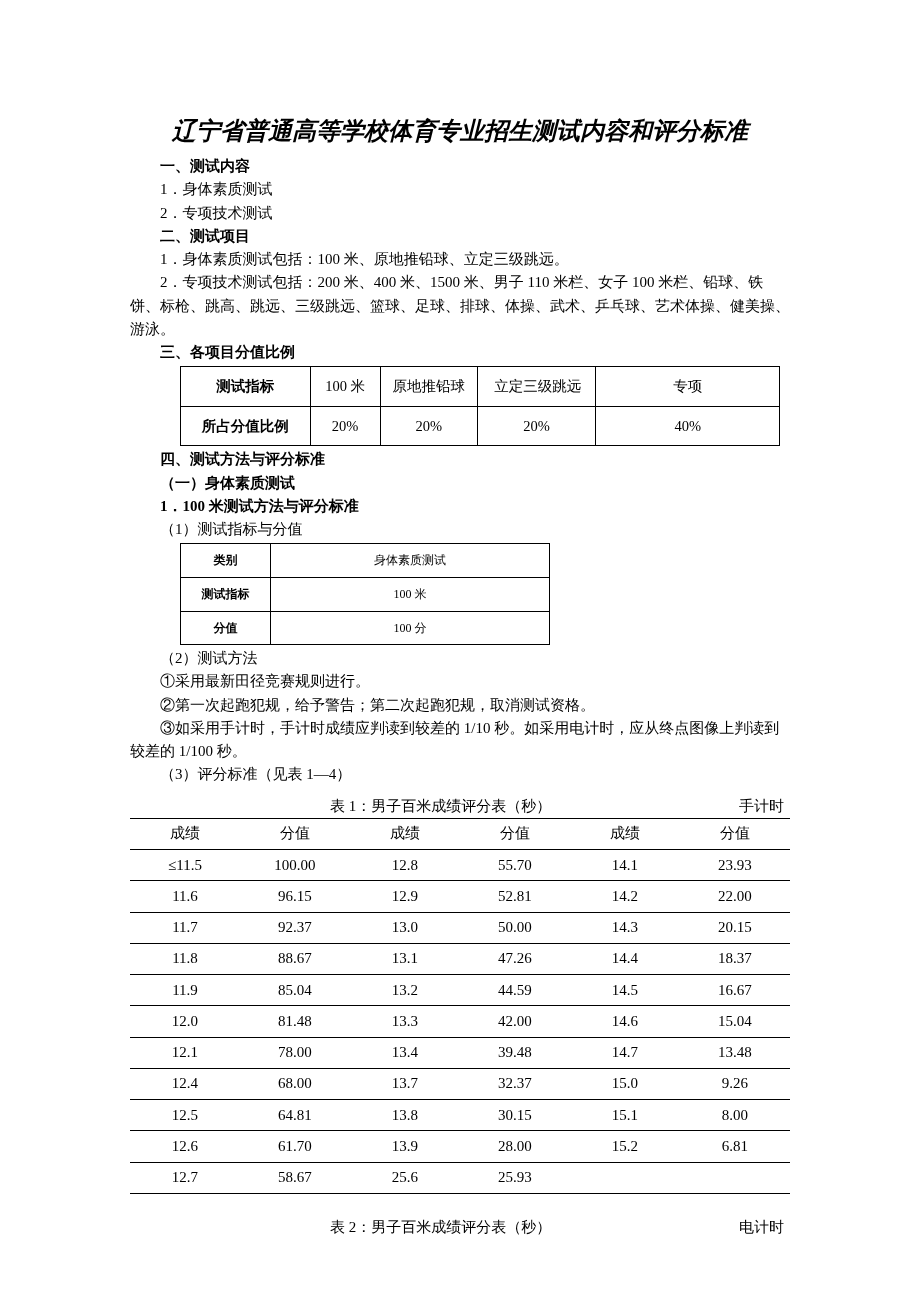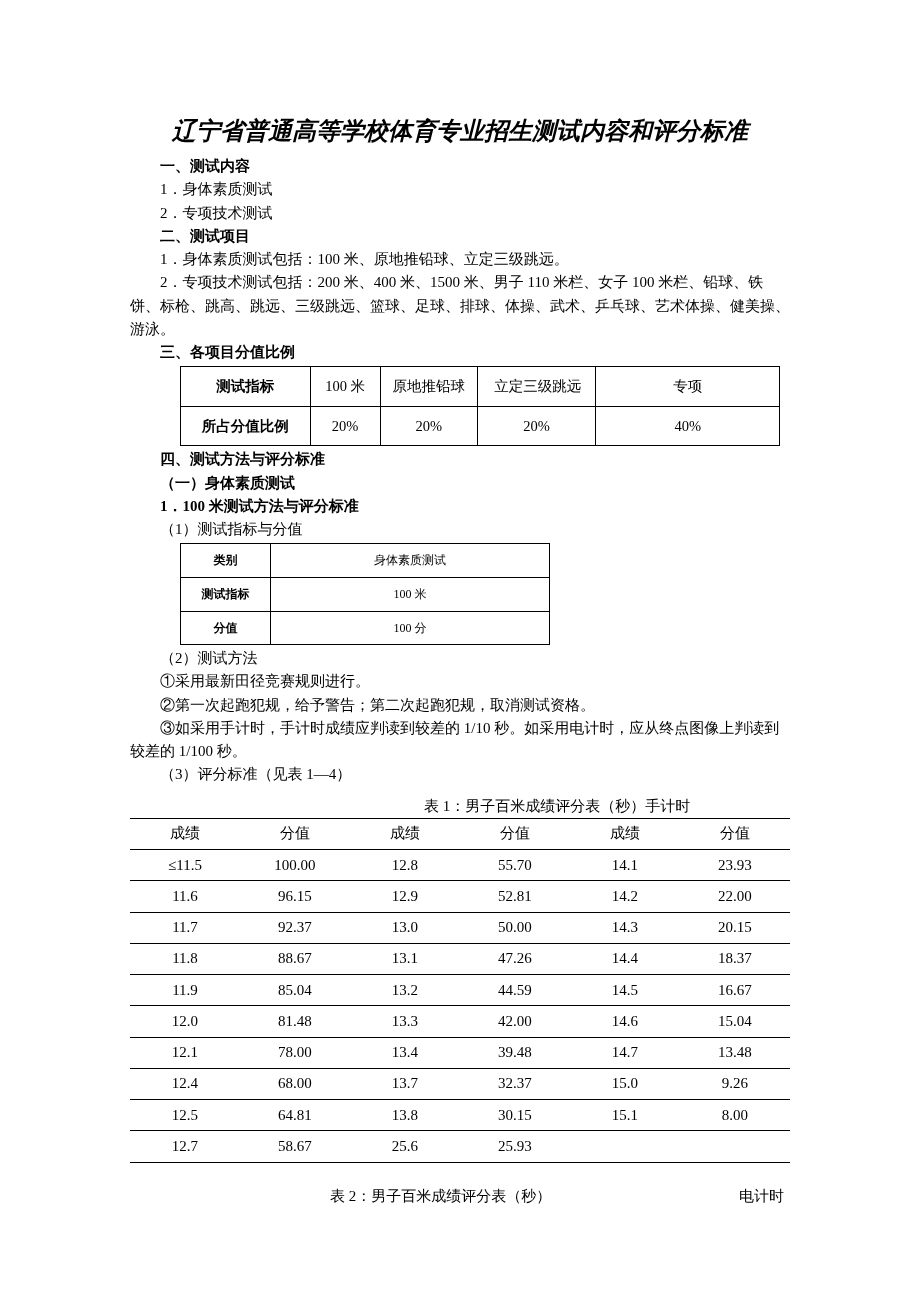--- a/index.html
+++ b/index.html
@@ -55,21 +55,21 @@
     padding: 7px 6px;
     text-align: center;
     font-size: 12px;
   }
   table.t-cat td.lbl { width: 90px; font-weight: bold; }
 
   
   .score-header {
     margin-top: 8px;
     display: flex;
-    justify-content: center;
+    justify-content: space-between;
     padding: 0 6px 0 200px;
     font-size: 15px;
   }
   table.t-score {
     border-collapse: collapse;
     width: 100%;
     font-size: 15px;
   }
   table.t-score td {
     border-bottom: 0.5px solid #000;
@@ -231,20 +231,28 @@
       </tr>
       <tr>
         <td>12.5</td>
         <td>64.81</td>
         <td>13.8</td>
         <td>30.15</td>
         <td>15.1</td>
         <td>8.00</td>
       </tr>
       <tr>
+        <td>12.6</td>
+        <td>61.70</td>
+        <td>13.9</td>
+        <td>28.00</td>
+        <td>15.2</td>
+        <td>6.81</td>
+      </tr>
+      <tr>
         <td>12.7</td>
         <td>58.67</td>
         <td>25.6</td>
         <td>25.93</td>
         <td></td>
         <td></td>
       </tr>
     </tbody>
 </table>
 

